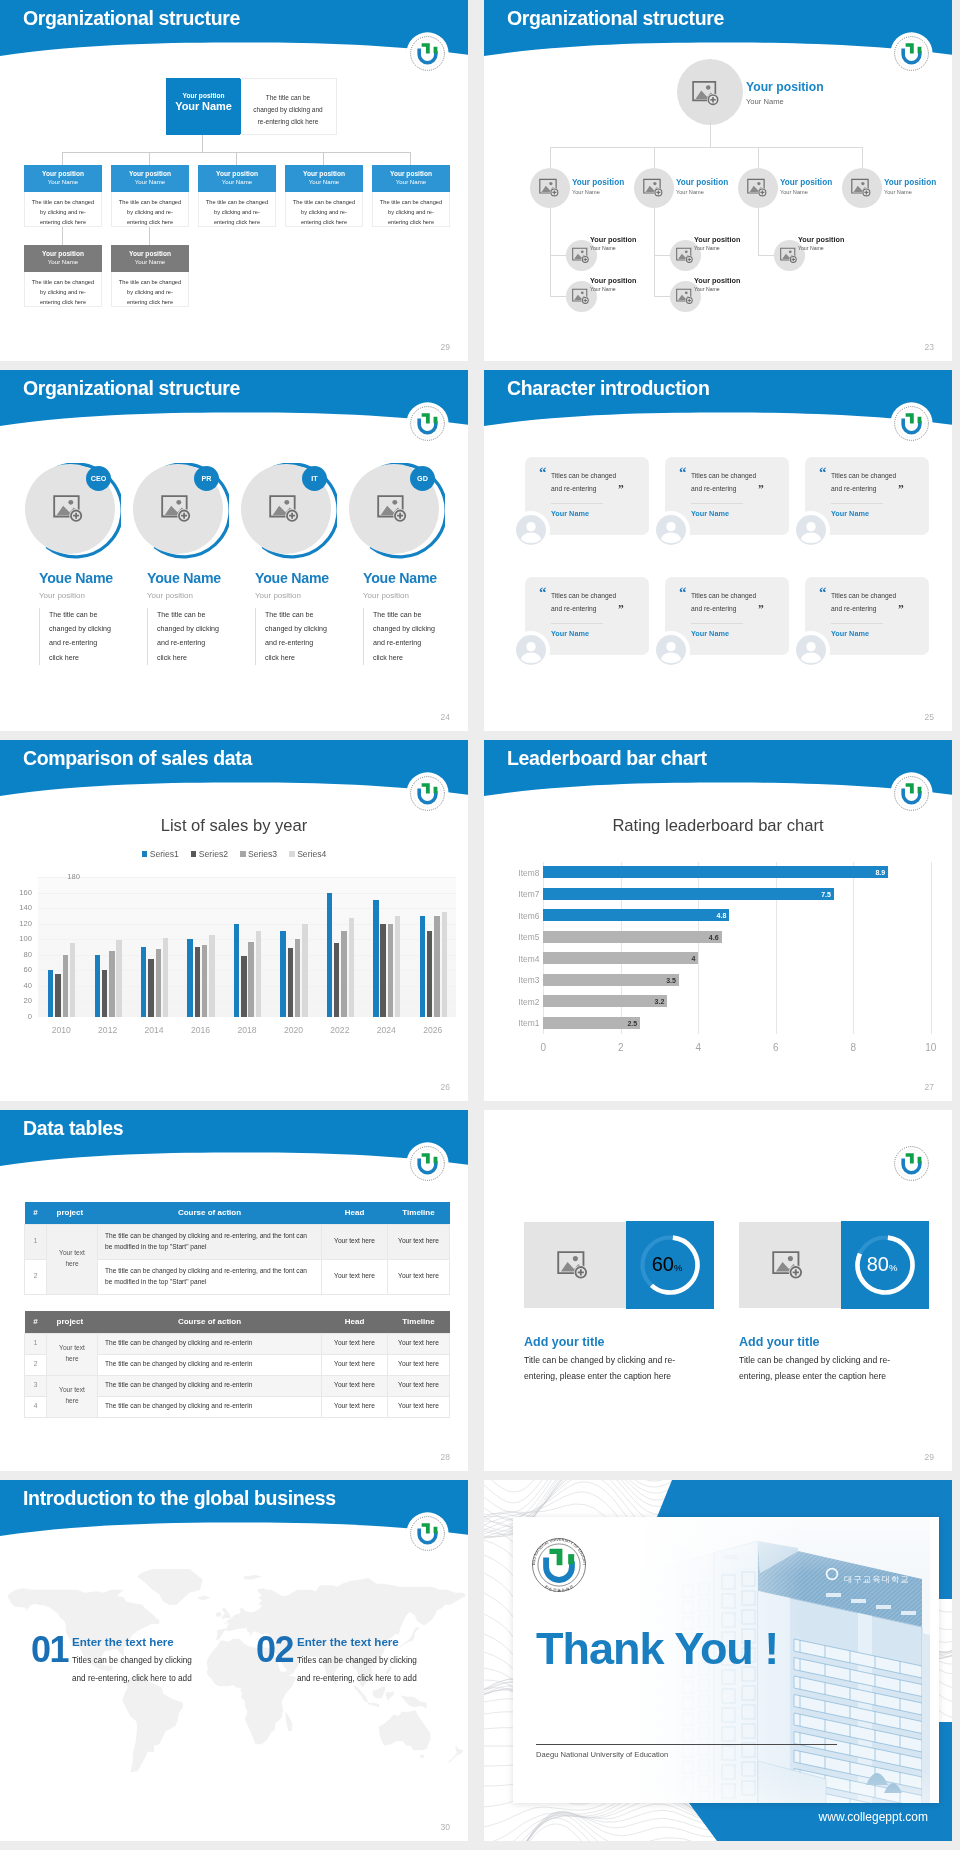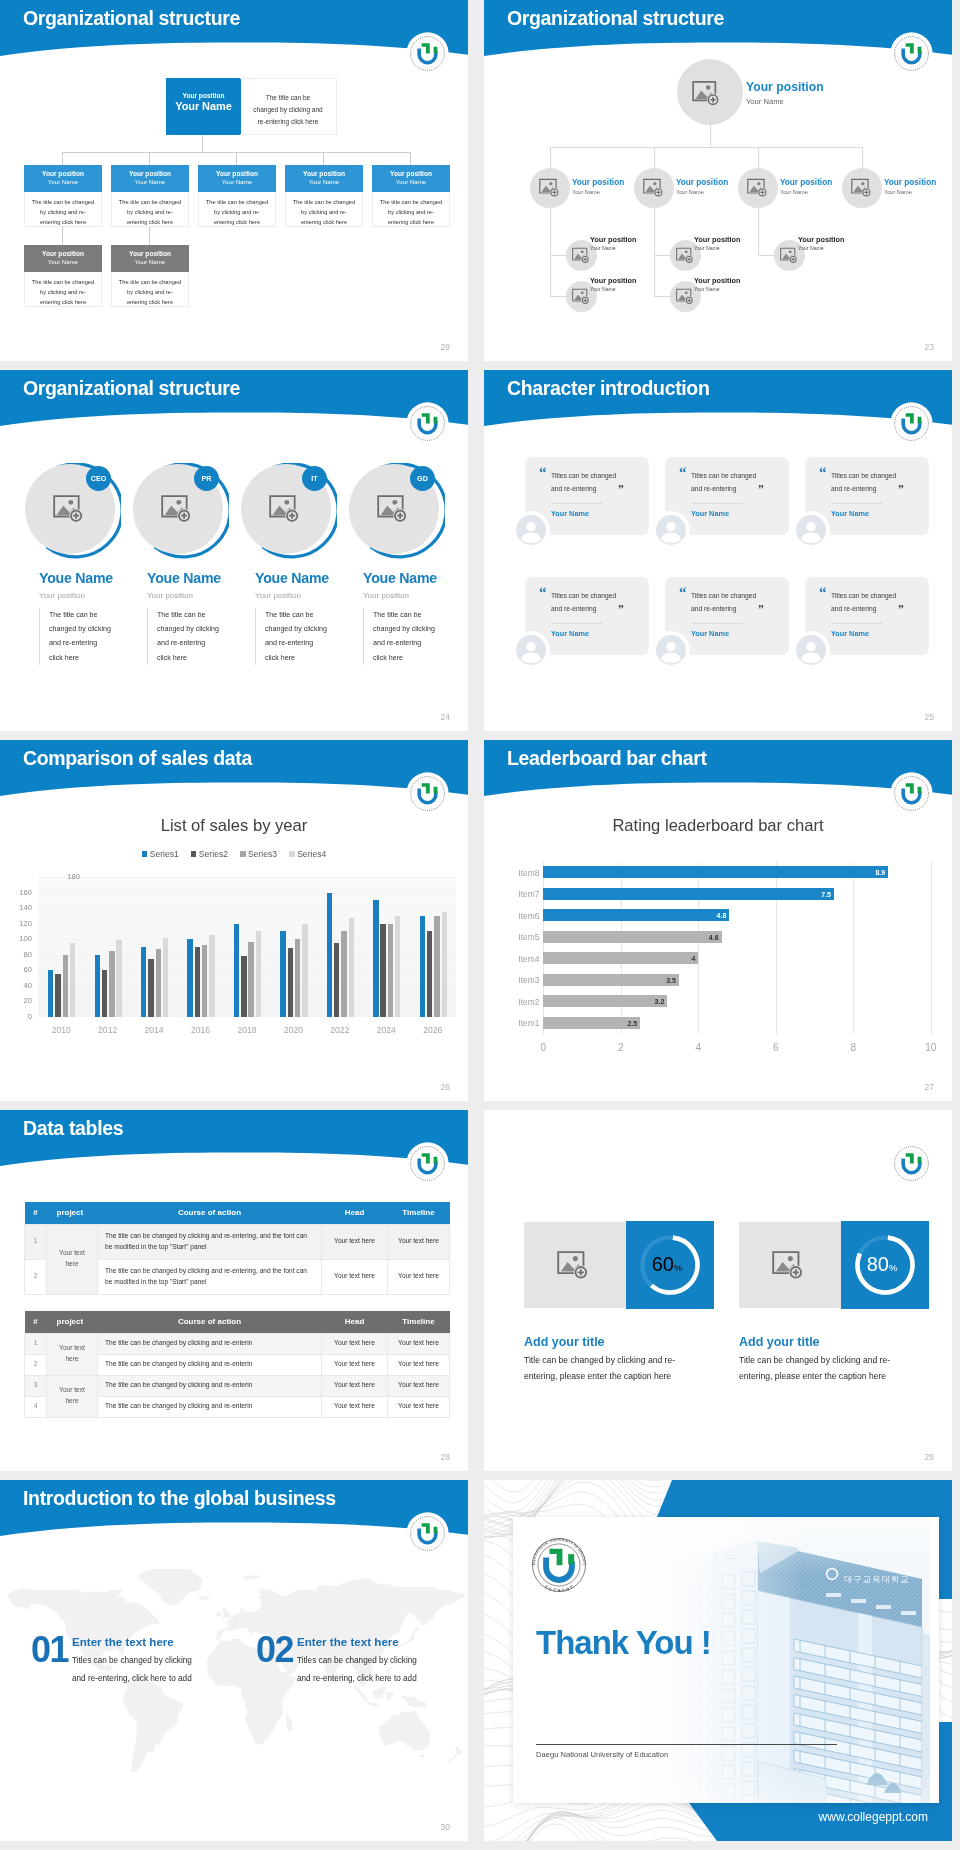--- a/index.html
+++ b/index.html
@@ -80,21 +80,21 @@
 .s29 .bdy { position:absolute; top:243px; width:183px; font-size:8.6px; line-height:1.85; color:#2b2b2b; }
 
 
 .s30 .num { position:absolute; font-size:36px; font-weight:bold; color:#1a6fb5; letter-spacing:-1.6px; line-height:1; }
 .s30 .ttl { position:absolute; font-size:11.6px; font-weight:bold; color:#1a6fb5; }
 .s30 .bdy { position:absolute; width:130px; font-size:8.2px; line-height:2.25; color:#2b2b2b; }
 
 
 .s31 { background:#fff; }
 .s31 .card { position:absolute; left:29px; top:37px; width:426px; height:286px; background:#fff; box-shadow:0 1px 7px rgba(0,0,0,0.13); overflow:hidden; }
-.s31 .t1 { position:absolute; left:23px; top:109px; font-size:33px; font-weight:bold; color:#1a7fc1; letter-spacing:-1.0px; line-height:1; }
+.s31 .t1 { position:absolute; left:23px; top:109px; font-size:45px; font-weight:bold; color:#1a7fc1; letter-spacing:-1.0px; line-height:1; }
 .s31 .t2 { position:absolute; left:23px; top:141px; font-size:33px; font-weight:bold; color:#141414; letter-spacing:-1.15px; line-height:1; }
 .s31 .rule { position:absolute; left:23px; top:227px; width:301px; height:1.4px; background:#4a4a4a; }
 .s31 .sub { position:absolute; left:23px; top:233px; font-size:7.6px; color:#4f4f4f; }
 .s31 .site { position:absolute; right:24px; bottom:17px; font-size:12px; color:#fff; }
 </style>
 </head>
 <body>
 
 <div class="grid">
 <div class="slide s22">

